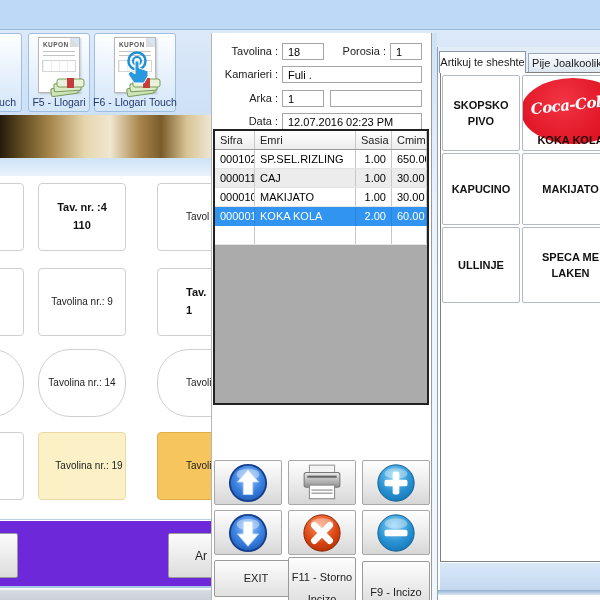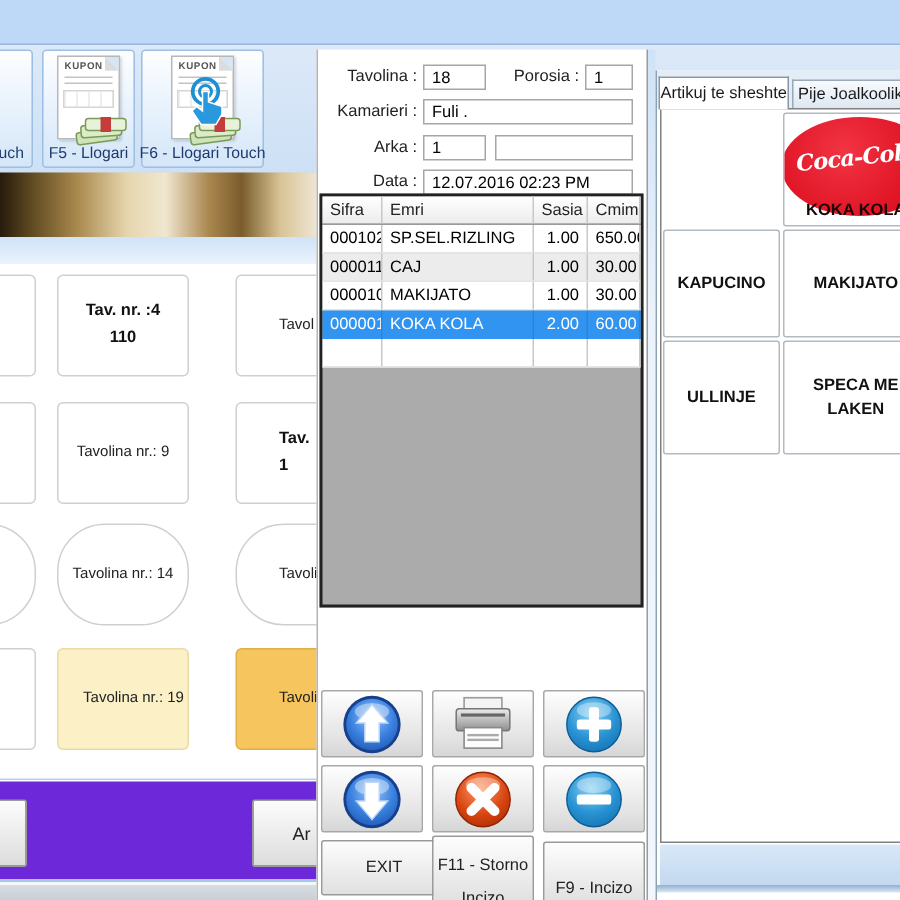--- a/index.html
+++ b/index.html
@@ -356,20 +356,21 @@
 </div>
 
 <div class="abs gap-strip"></div>
 
 <div class="abs right-panel">
   <div class="abs tabbar-bg"></div>
   <div class="tab tab1">Artikuj te sheshte</div>
   <div class="tab tab2">Pije Joalkoolike</div>
 
   <div class="grid2">
+    <div class="item ic1 ir1">SKOPSKO PIVO</div>
     <div class="item ic2 ir1">
       <span class="cola-ellipse"></span>
       <span class="cola-script">Coca-Cola</span>
       <span class="cola-label">KOKA KOLA</span>
     </div>
     <div class="item ic1 ir2">KAPUCINO</div>
     <div class="item ic2 ir2">MAKIJATO</div>
     <div class="item ic1 ir3">ULLINJE</div>
     <div class="item ic2 ir3">SPECA ME
 LAKEN</div>

